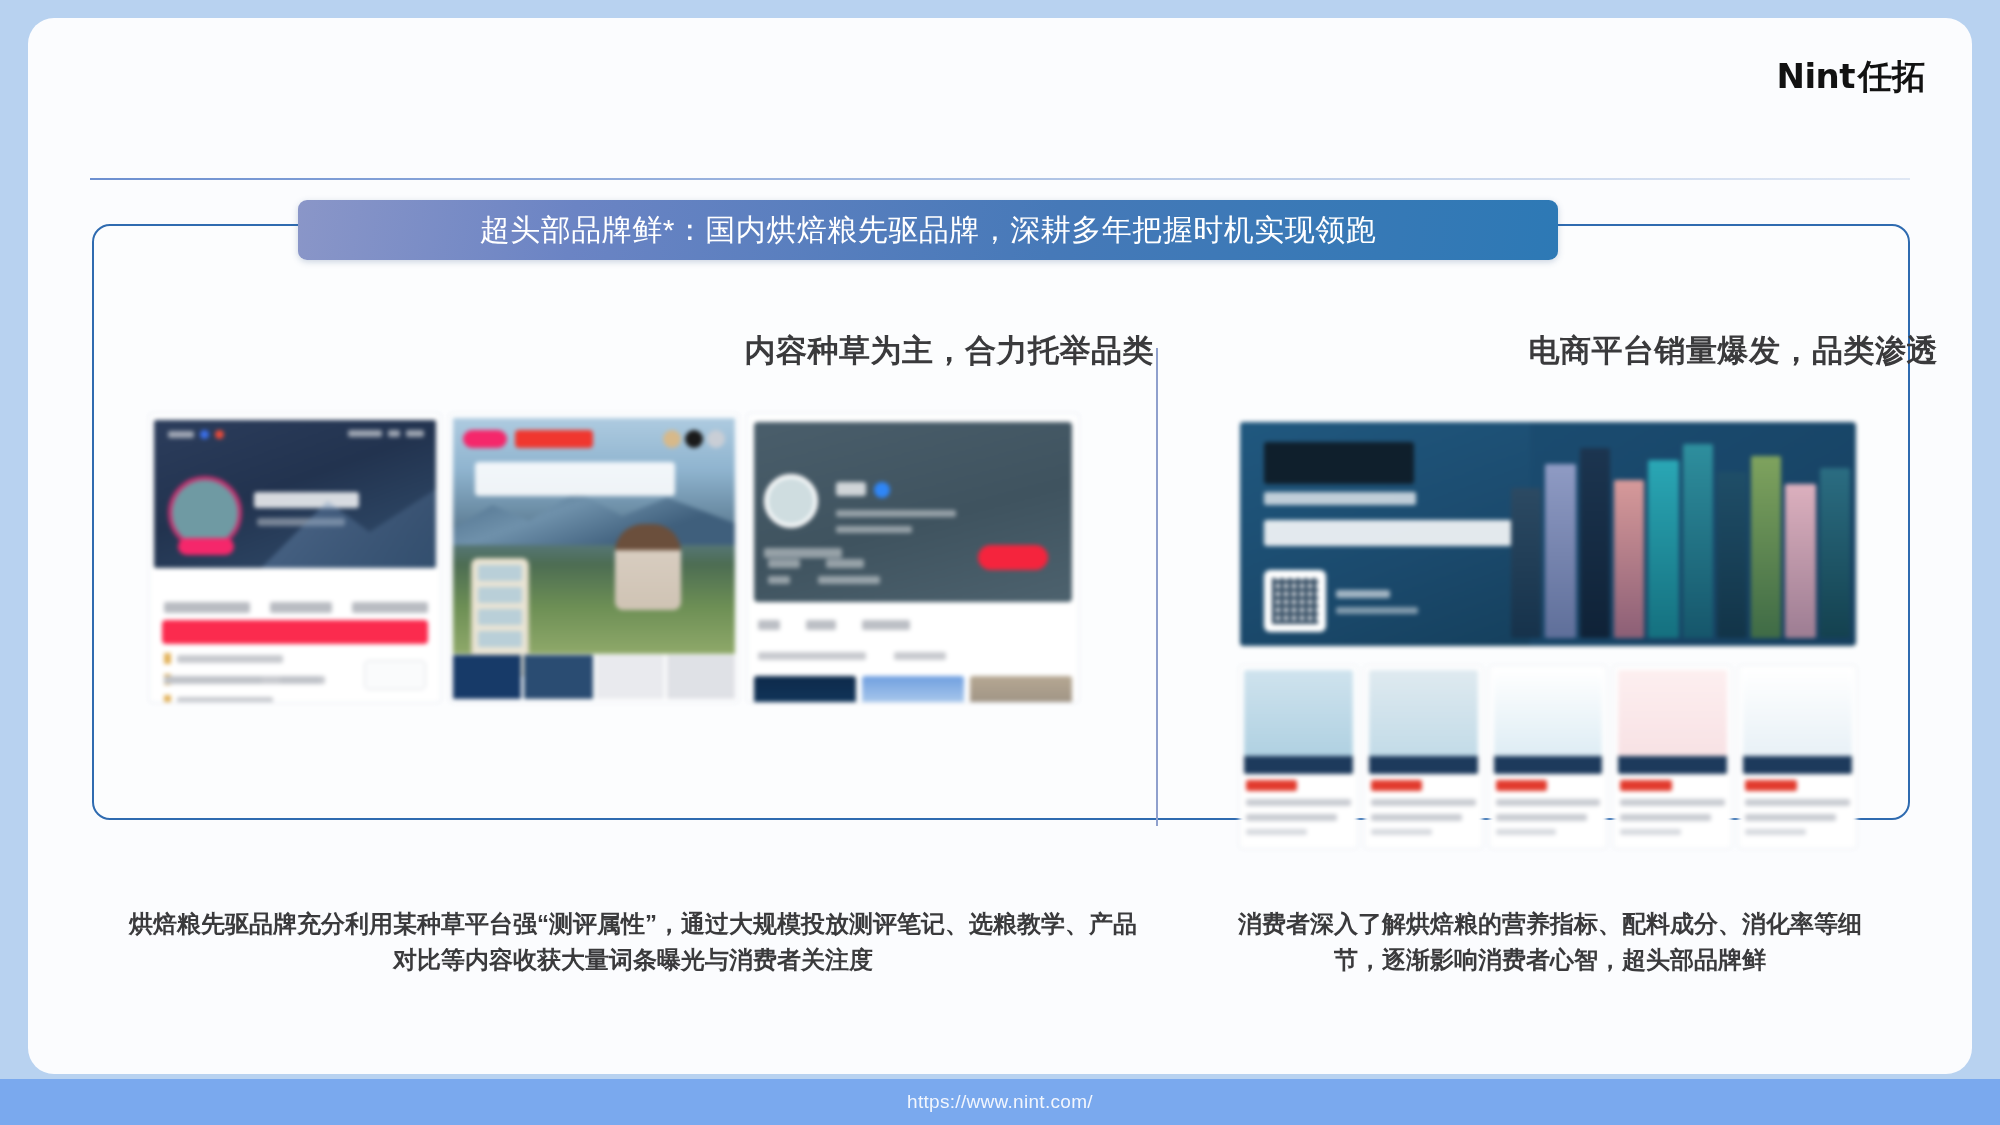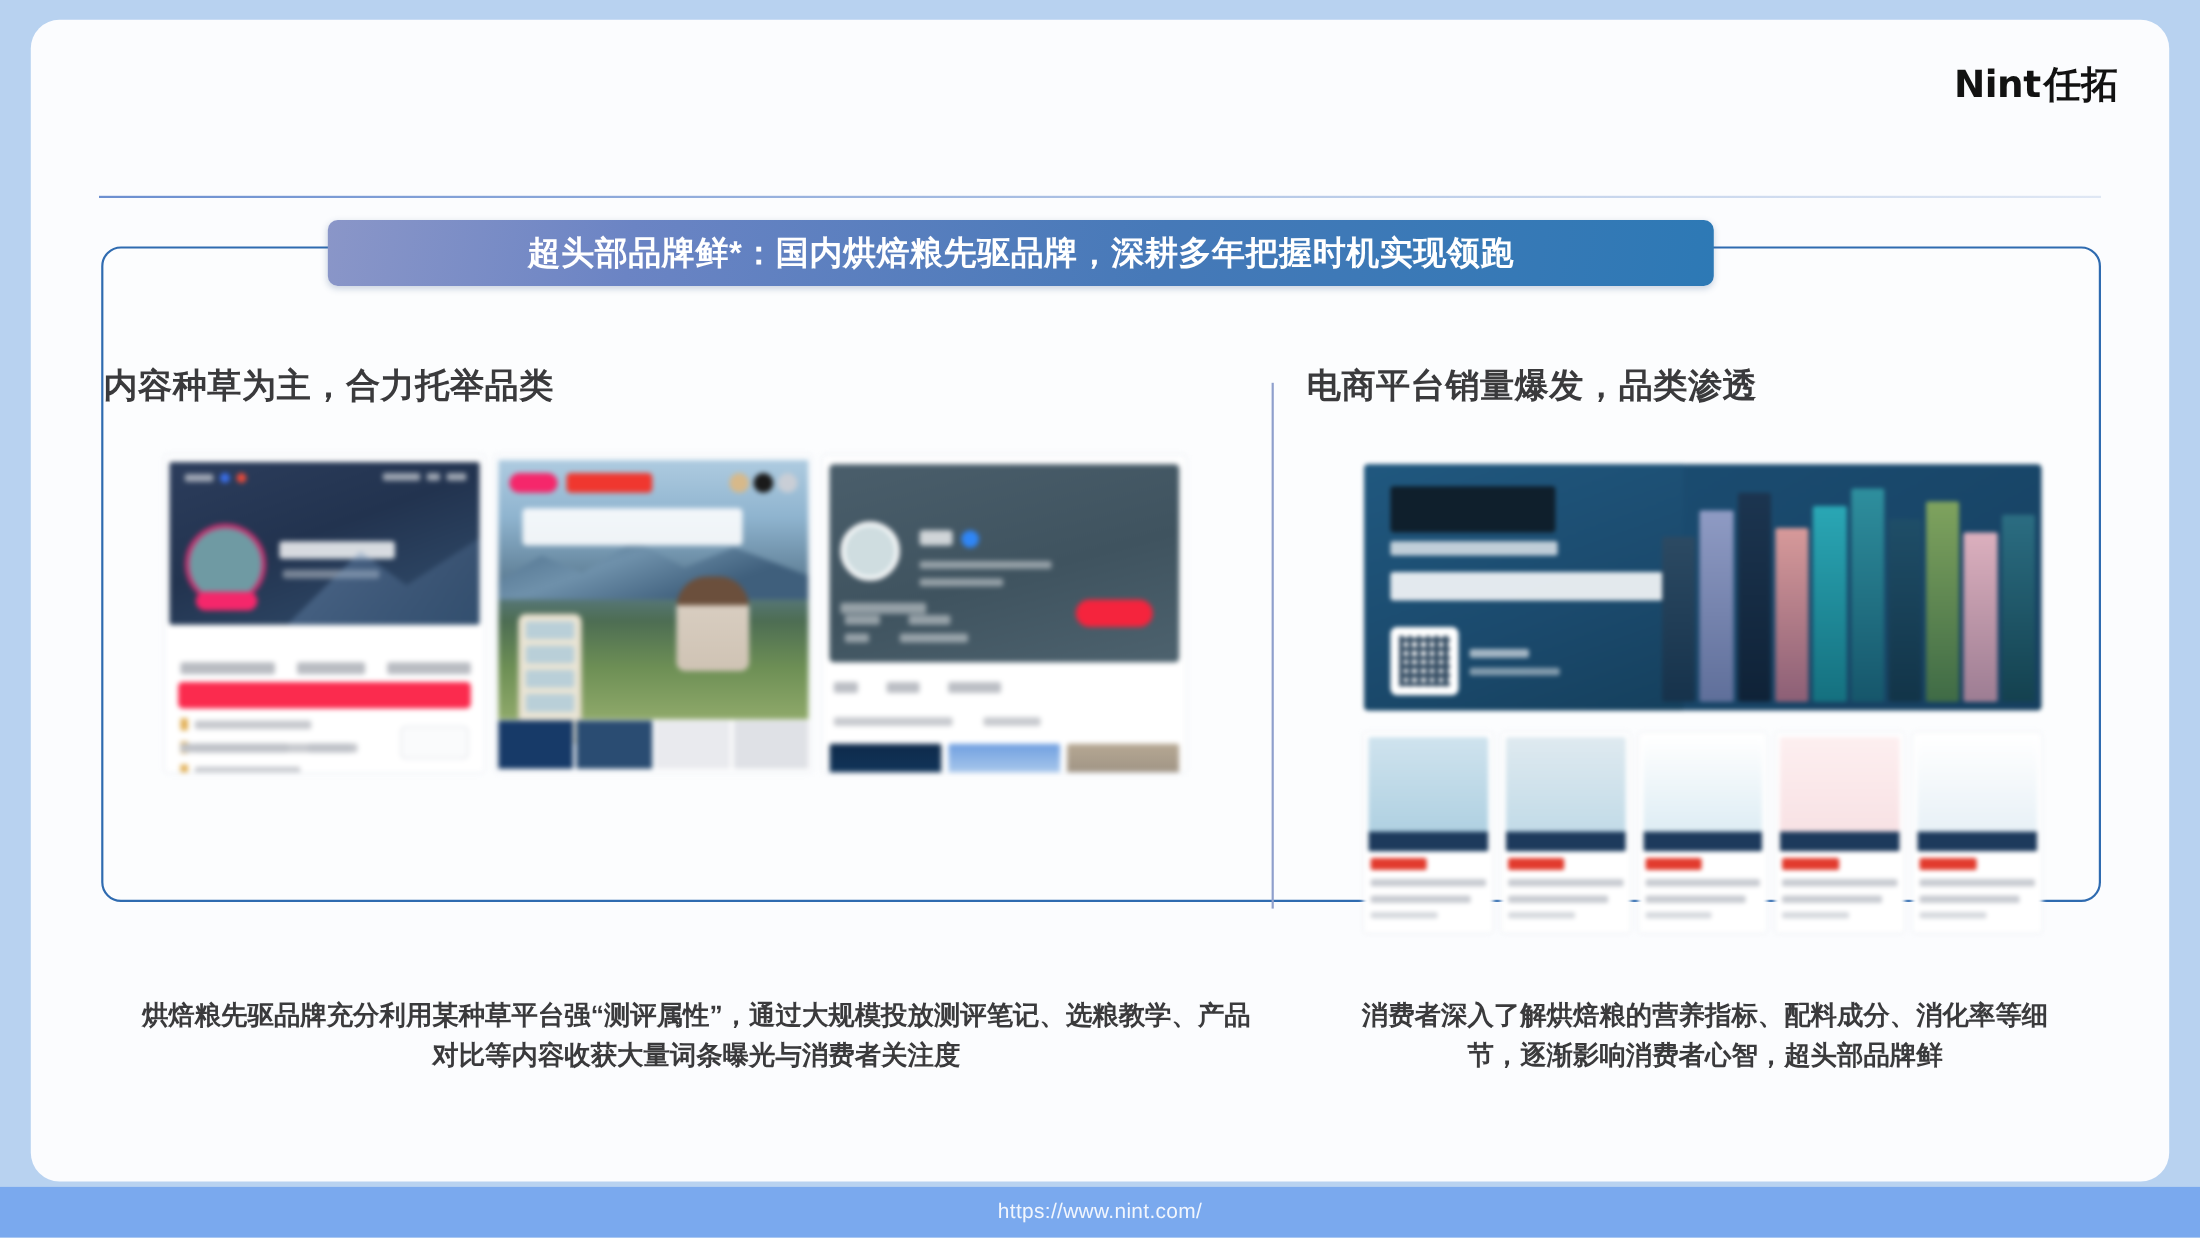--- a/index.html
+++ b/index.html
@@ -82,40 +82,40 @@
     border-radius: 9px;
     background: linear-gradient(100deg, #8a96c8 0%, #6b84c4 22%, #4679b8 60%, #2d79b5 100%);
     display: flex;
     align-items: center;
     justify-content: center;
     box-shadow: 0 2px 6px rgba(60,90,140,0.25);
   }
   .banner-text {
     color: #ffffff;
     font-size: 30px;
-    font-weight: bold;
+    font-weight: normal;
     letter-spacing: 0.5px;
     white-space: nowrap;
   }
 
   
   .col-left {
     position: absolute;
     left: 66px;
     top: 312px;
     width: 1060px;
   }
   .col-right {
     position: absolute;
-    left: 1160px;
+    left: 1190px;
     top: 312px;
     width: 720px;
   }
   .col-head {
-    text-align: left;
+    text-align: right;
     font-size: 31px;
     font-weight: bold;
     color: #3a3a3c;
     letter-spacing: 0.5px;
     white-space: nowrap;
   }
 
   .v-divider {
     position: absolute;
     left: 1128px;

